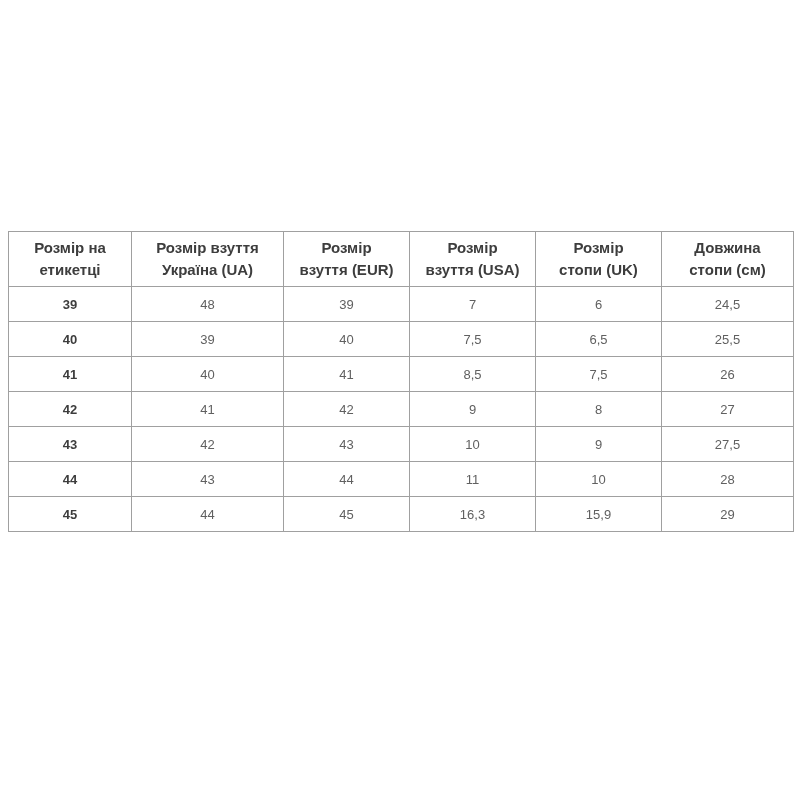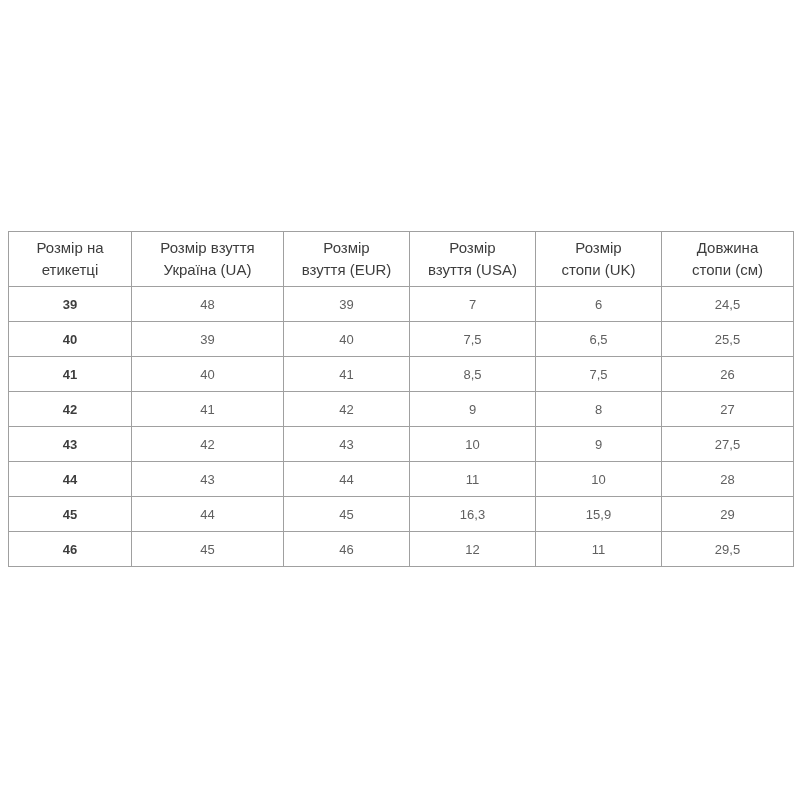--- a/index.html
+++ b/index.html
@@ -24,21 +24,21 @@
   .size-table th, .size-table td {
     border: 1px solid #a0a0a0;
     text-align: center;
     vertical-align: middle;
     padding: 0 4px;
     overflow: hidden;
   }
   .size-table th {
     height: 54px;
     font-size: 15px;
-    font-weight: normal;
+    font-weight: bold;
     color: #3d3d3d;
     line-height: 1.45;
     margin-left: 43px;
   }
   .size-table td {
     height: 34px;
     font-size: 13px;
     font-weight: normal;
     color: #606060;
   }
@@ -120,23 +120,15 @@
         <td>28</td>
       </tr>
       <tr>
         <td class="label-col">45</td>
         <td>44</td>
         <td>45</td>
         <td>16,3</td>
         <td>15,9</td>
         <td>29</td>
       </tr>
-      <tr>
-        <td class="label-col">46</td>
-        <td>45</td>
-        <td>46</td>
-        <td>12</td>
-        <td>11</td>
-        <td>29,5</td>
-      </tr>
     </tbody>
   </table>
 </div>
 
 </body></html>

